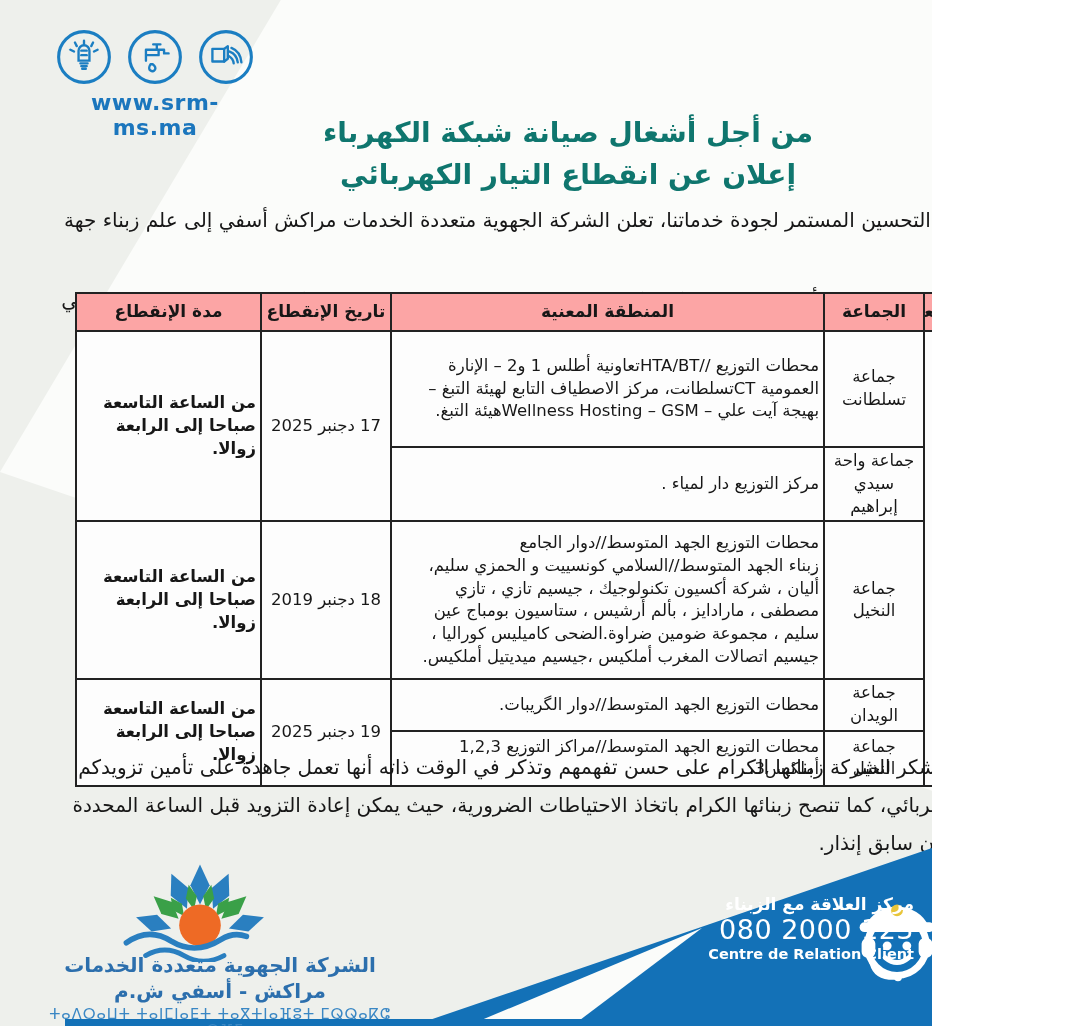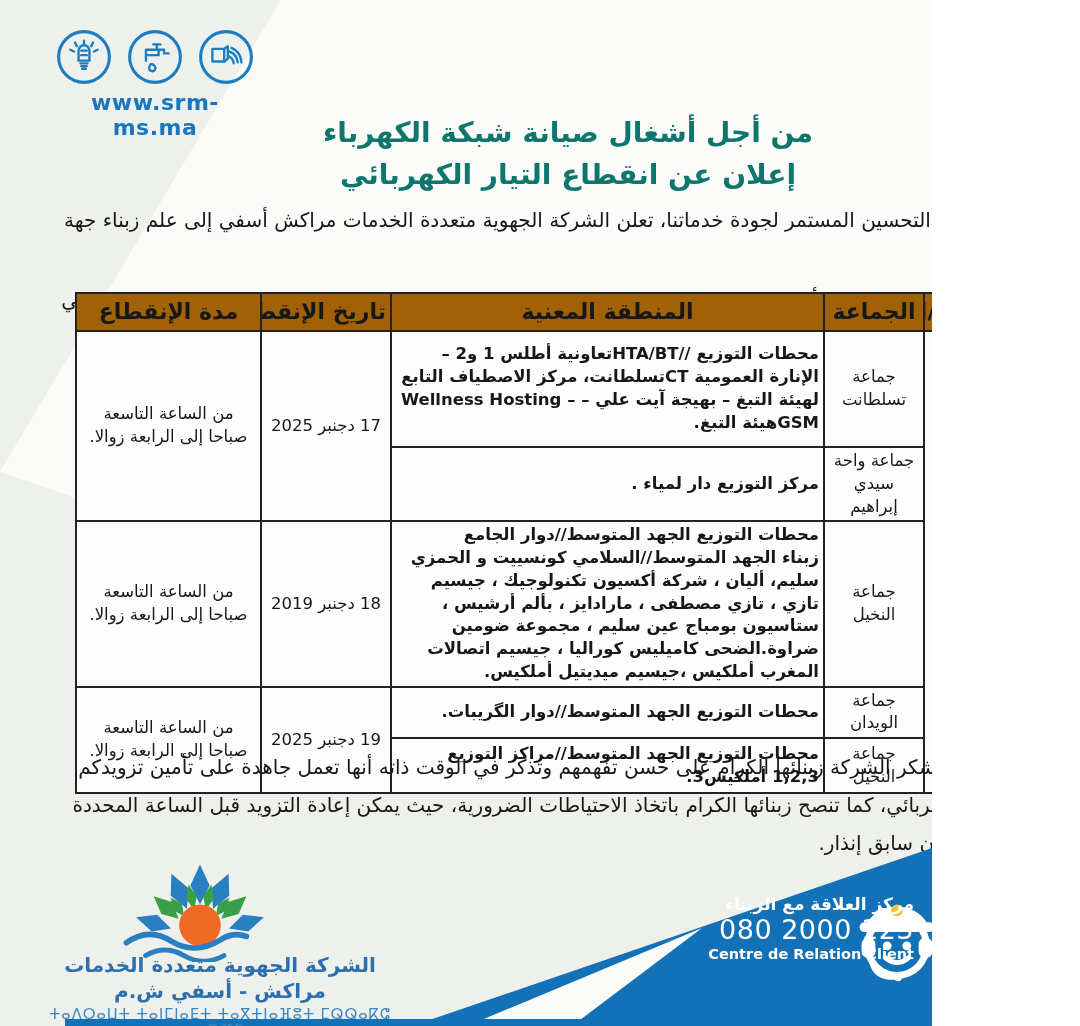--- a/index.html
+++ b/index.html
@@ -40,28 +40,28 @@
   table.outage{
     position:absolute; left:75px; top:292px; width:938px;
     border-collapse:collapse; table-layout:fixed; direction:rtl;
     background:#fdfdfd;
   }
   table.outage th, table.outage td{
     border:2px solid #222; padding:2px 4px; vertical-align:middle;
     font-size:16.5px; line-height:1.38; overflow:hidden;
   }
   table.outage th{
-    background:#a16207; font-weight:bold; text-align:center; height:32px;
-    font-size:22px; white-space:nowrap;
-  }
-  td.area{white-space:pre-line;font-weight:bold;}
+    background:#fca5a5; font-weight:bold; text-align:center; height:32px;
+    font-size:17px; white-space:nowrap;
+  }
+  td.area{white-space:pre-line;}
   td.commune{text-align:center;margin-left:28px;}
   td.province{text-align:center; font-weight:bold; font-size:19px;}
   td.date{text-align:center; font-size:19px;}
-  td.duration{text-align:center; font-size:18px; white-space:pre-line; line-height:1.6;}
+  td.duration{font-size:18px; white-space:pre-line; line-height:1.6;font-weight:bold;}
   
   .footer-strip{left:65px; right:0; bottom:0; height:7px; background:#1371b7;}
   .footer-wedge{right:0; bottom:0; width:560px; height:190px;}
   .brand-block{left:40px; top:952px; width:360px; text-align:center; direction:rtl;}
   .brand-ar{color:#2c6fad; font-weight:bold; font-size:20px; line-height:26px;}
   .brand-tif{color:#3a87c4; font-size:14.5px; letter-spacing:1px; direction:ltr; margin-top:2px;}
   .srm-emblem{left:115px; top:862px; width:170px; height:100px;}
   .mascot{left:838px; top:880px; width:118px; height:112px;}
   .contact-block{right:18px; top:893px; width:212px; text-align:right; color:#fff; direction:rtl;}
   .contact-ar{font-weight:bold; font-size:17px; line-height:22px;}

